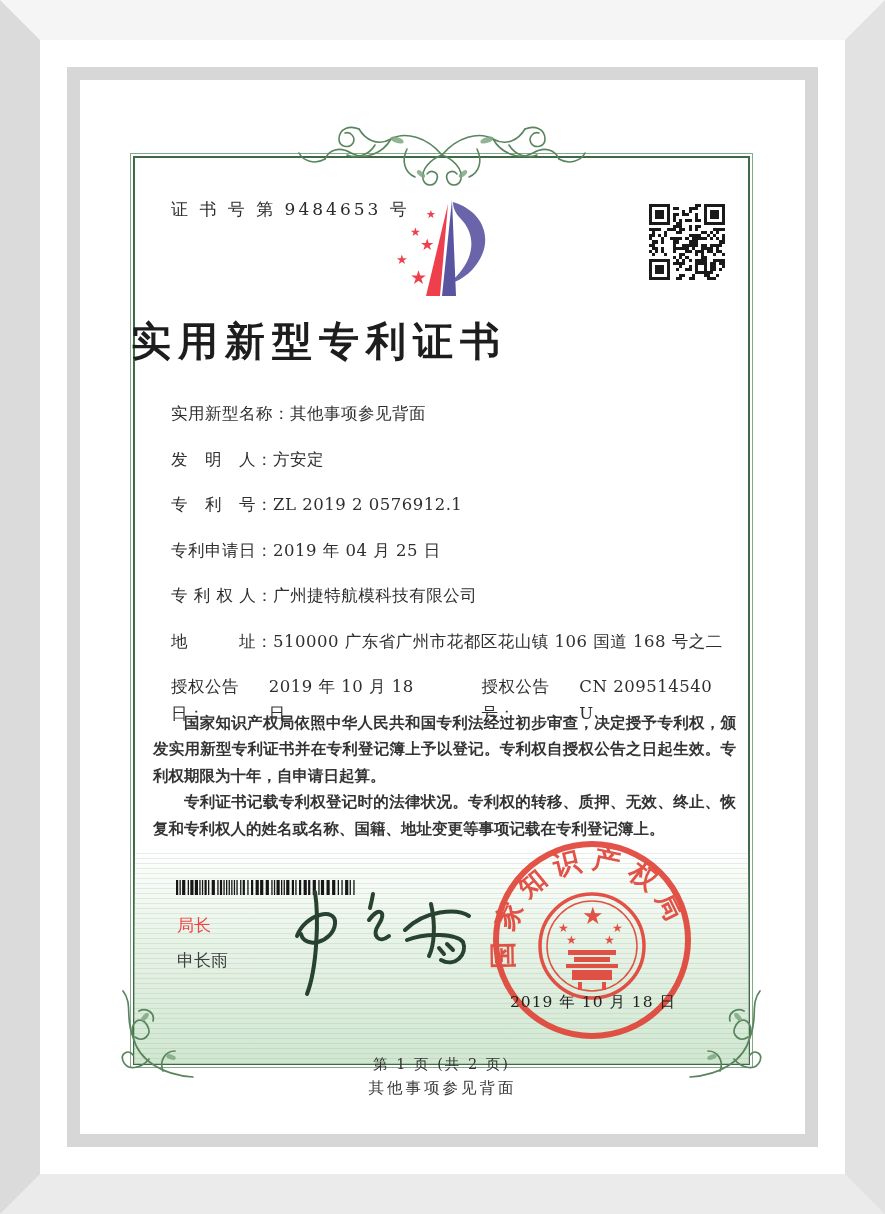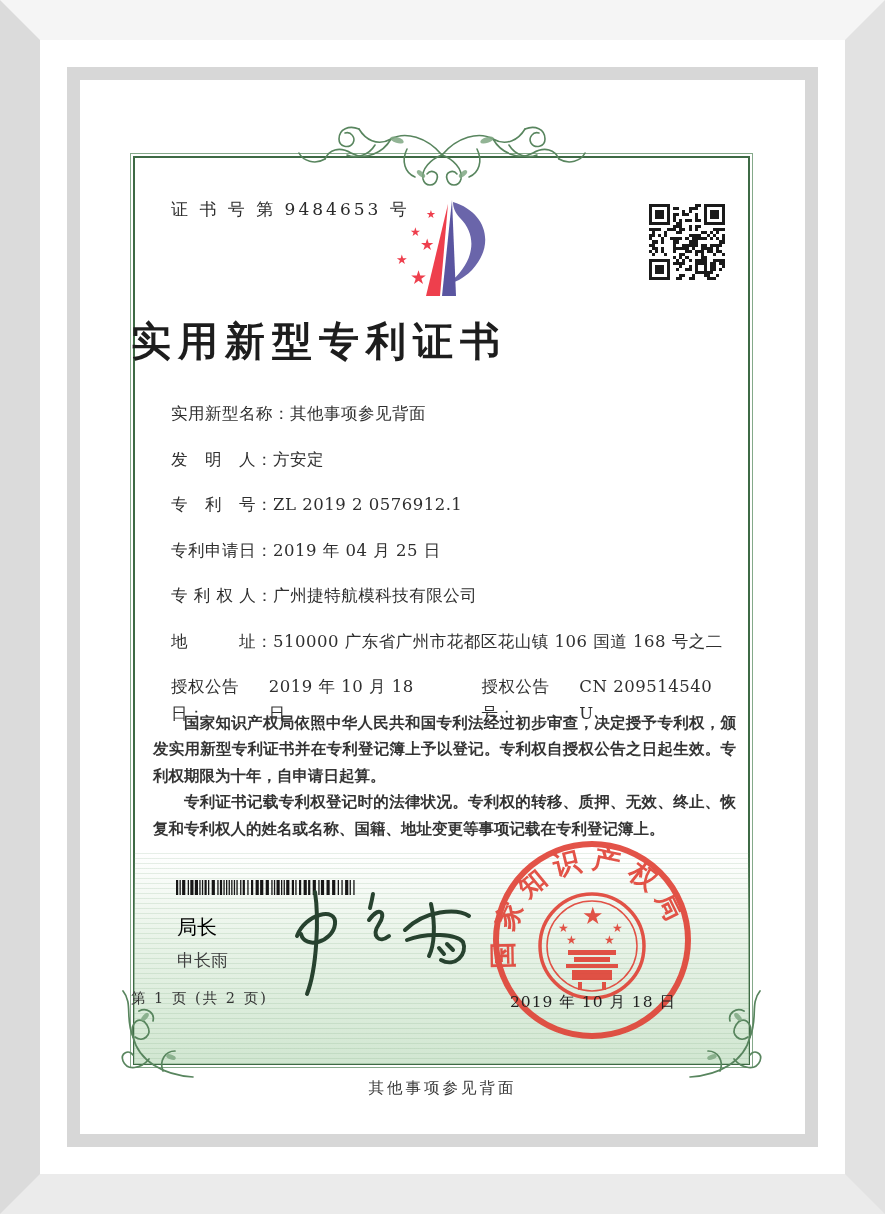--- a/index.html
+++ b/index.html
@@ -29,29 +29,29 @@
   .fields{position:absolute;left:40px;right:26px;top:246px;font-size:16.5px;color:#2f2f2f;}
   .frow{display:flex;line-height:27px;margin-bottom:18.5px;letter-spacing:0.5px;text-align:right;}
   .frow .lbl{white-space:pre;}
   .frow .val{white-space:pre-wrap;}
   .announce{display:flex;gap:52px;line-height:27px;letter-spacing:0.5px;}
   .announce .pair{display:flex;}
   .paras{position:absolute;left:22px;right:16px;top:556px;font-size:15.5px;line-height:26.4px;
     color:#343434;text-align:justify;}
   .paras p{margin:0;text-indent:2em;font-weight:bold;}
   .barcode{position:absolute;left:45px;top:726px;}
-  .signer-title{position:absolute;left:46px;top:760px;font-size:20px;color:#000000;
+  .signer-title{position:absolute;left:46px;top:760px;font-size:17px;color:#ef4444;
     font-family:"DejaVu Sans","Liberation Sans",sans-serif;}
   .signer-name{position:absolute;left:46px;top:795px;font-size:17px;color:#404040;
     font-family:"DejaVu Sans","Liberation Sans",sans-serif;}
   .signature{position:absolute;left:140px;top:718px;}
   .seal{position:absolute;left:355px;top:680px;}
   .seal-date{position:absolute;left:352px;width:220px;top:838px;text-align:center;
     font-size:15.5px;color:#222;letter-spacing:1px;}
-  .page-info{position:absolute;left:0;right:0;top:835px;text-align:left;font-size:14.5px;color:#333;letter-spacing:2px;}
+  .page-info{position:absolute;left:0;right:0;top:901px;text-align:center;font-size:14.5px;color:#333;letter-spacing:2px;}
   .footer-note{position:absolute;left:0;right:0;top:998px;text-align:center;font-size:15.5px;color:#3a3a3a;letter-spacing:3px;}
   .flourish{position:absolute;top:-35px;left:50%;transform:translateX(-50%);}
   .corner-bl{position:absolute;left:-16px;bottom:-14px;}
   .corner-br{position:absolute;right:-16px;bottom:-14px;transform:scaleX(-1);}
 </style>
 </head>
 <body>
 
 <div class="scene">
   <div class="frame-bevel"></div>

